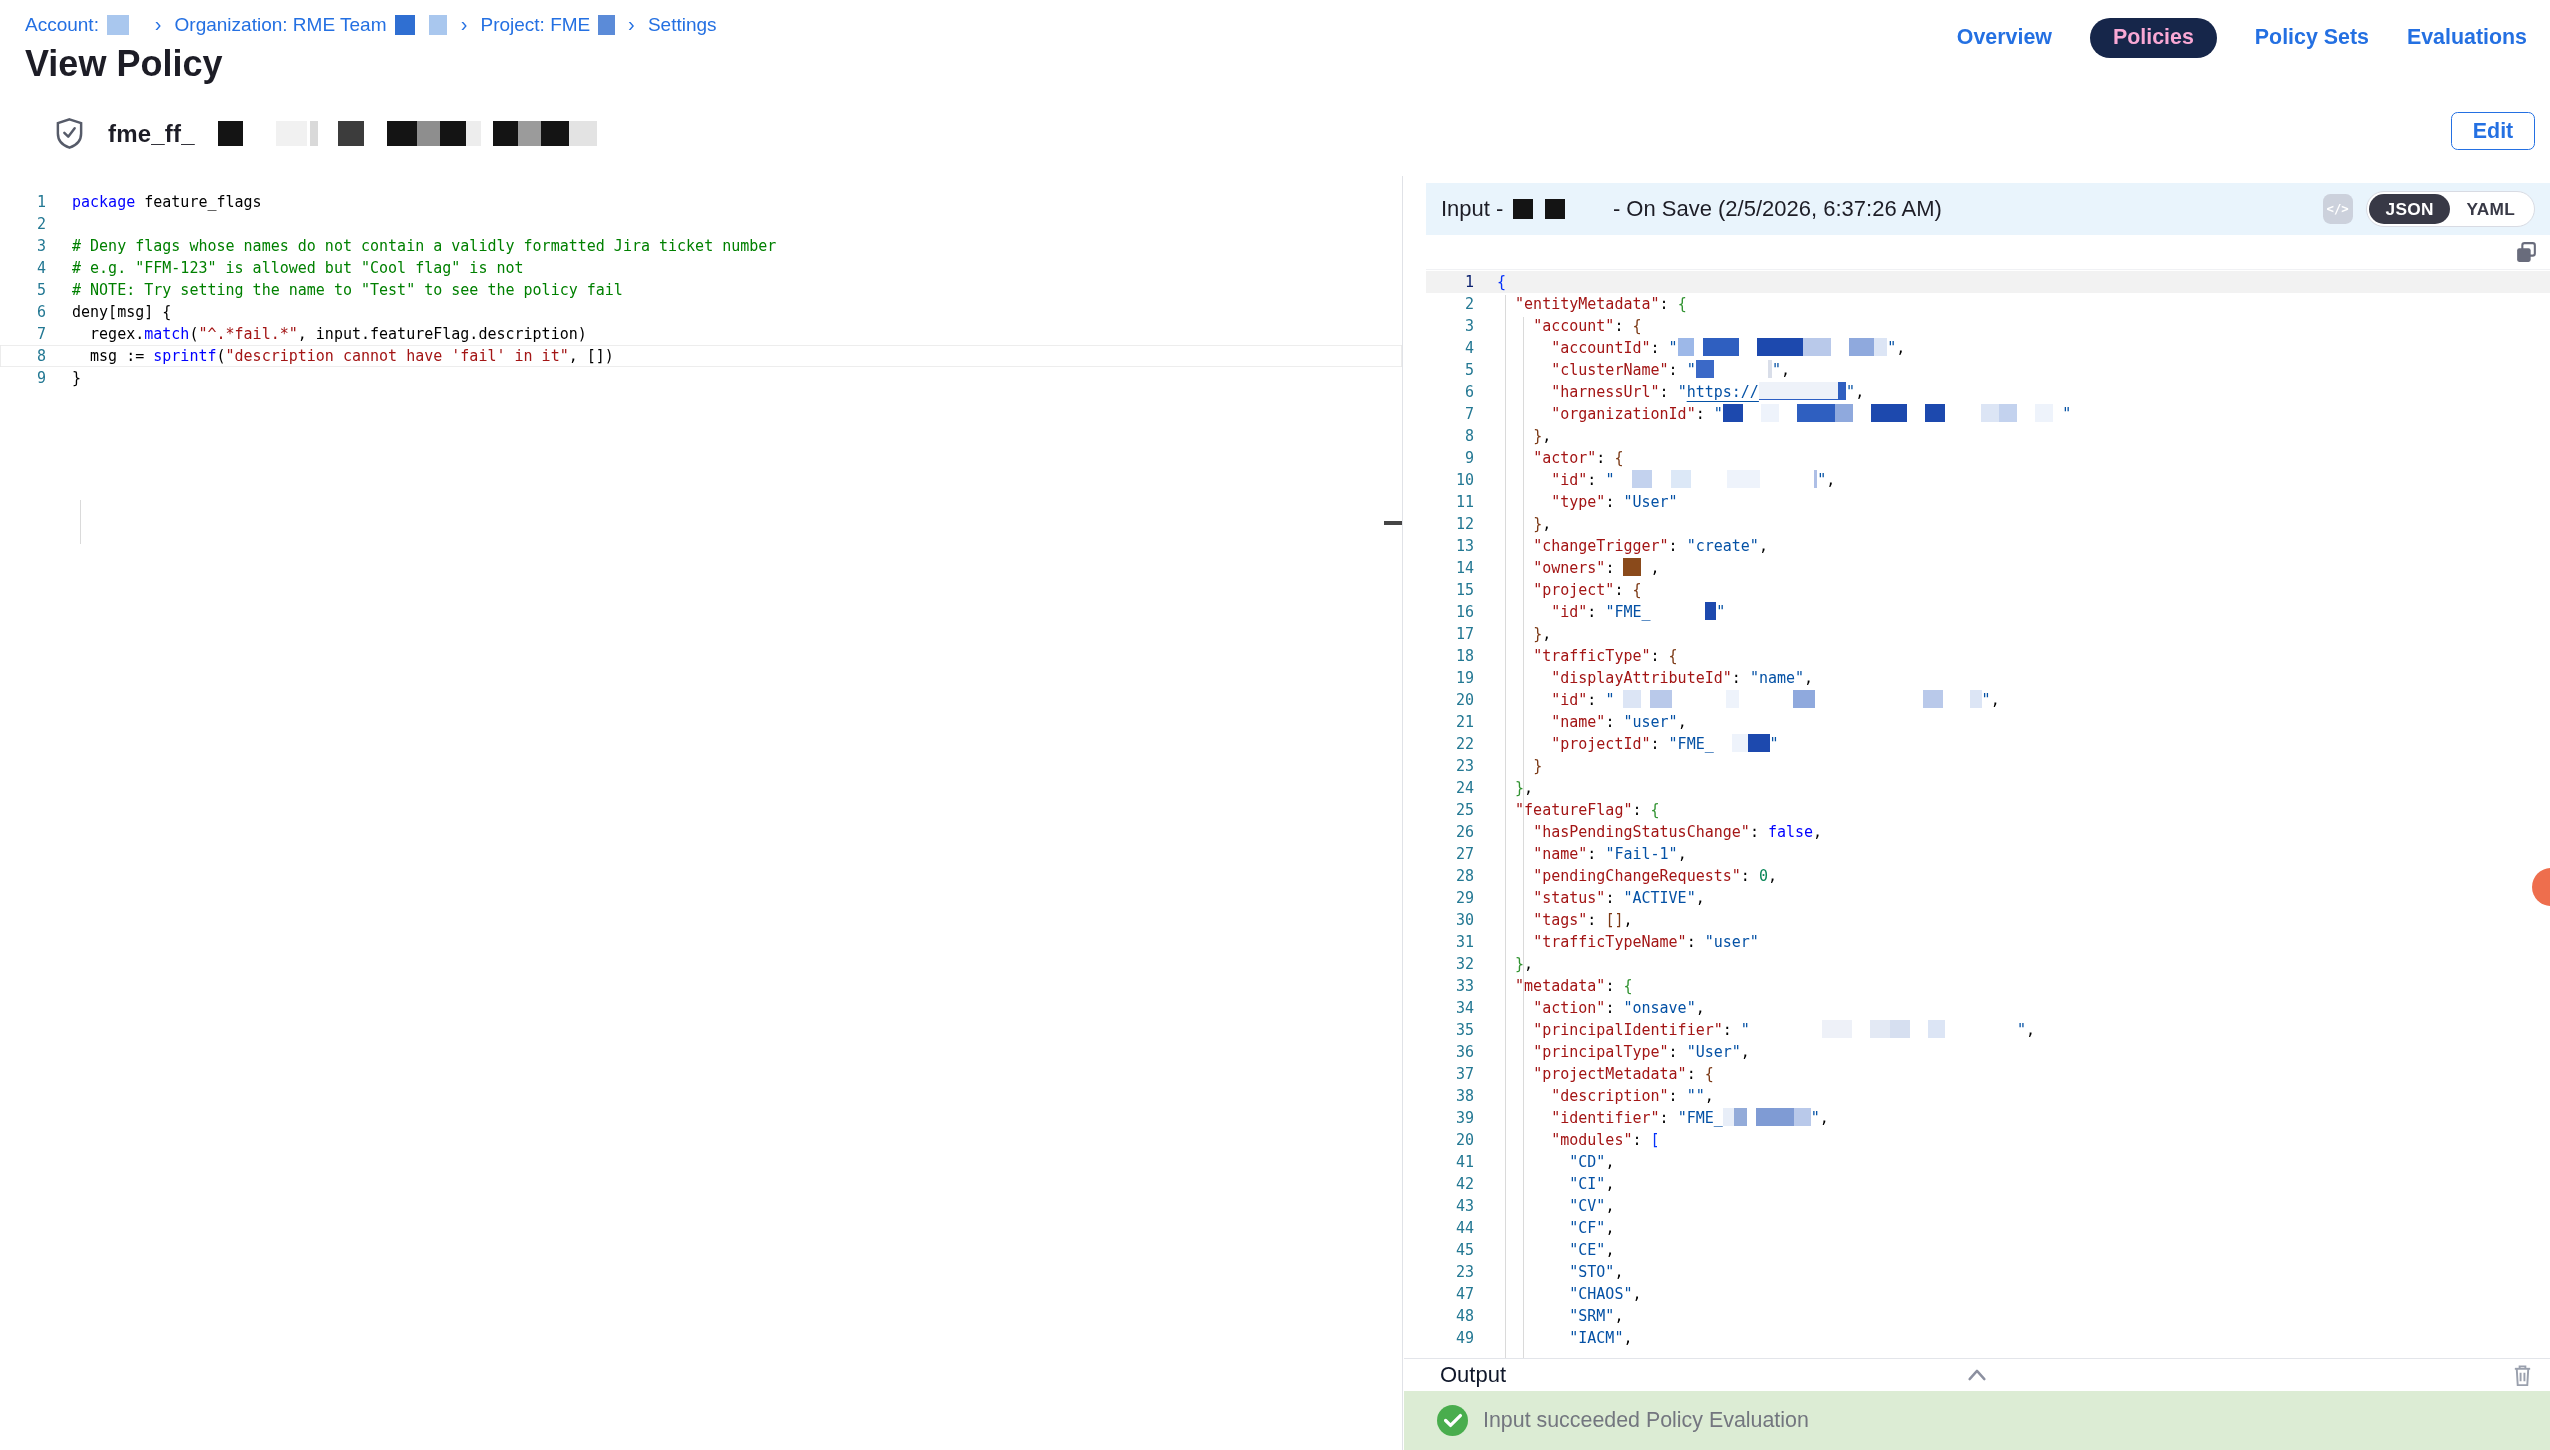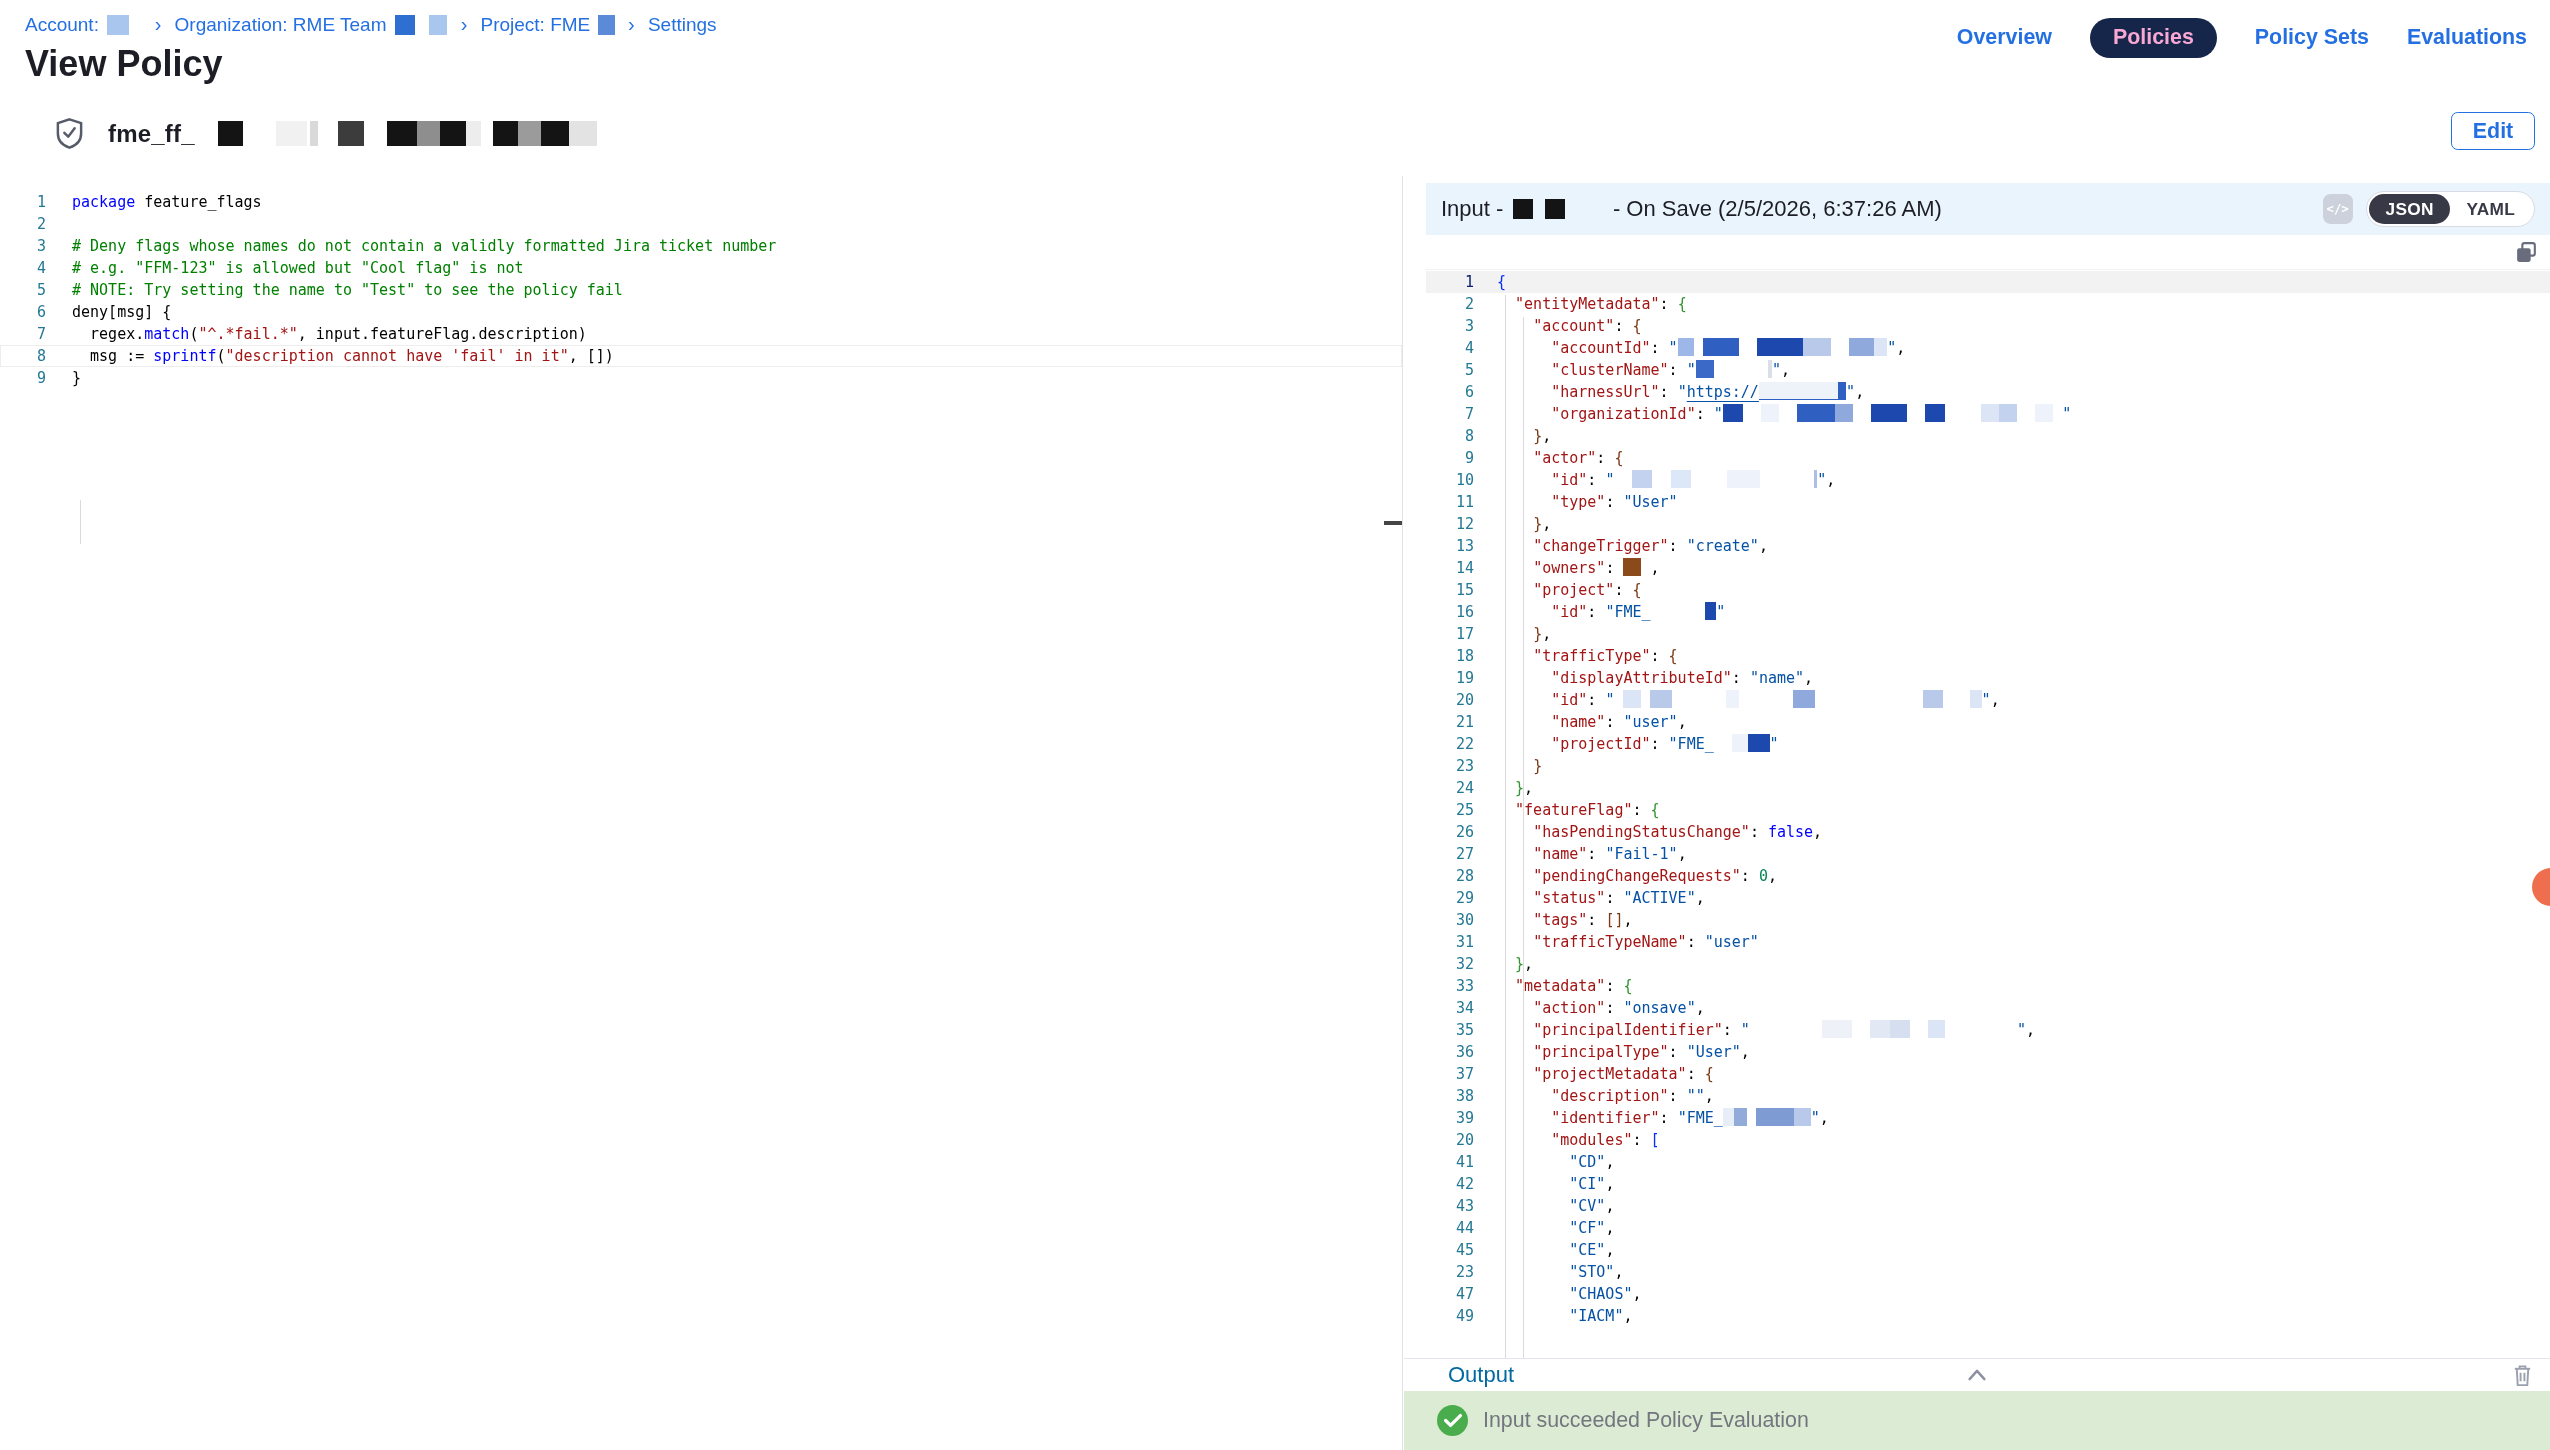--- a/index.html
+++ b/index.html
@@ -51,21 +51,21 @@
   .toggle .opt { font-size:17.3px; font-weight:700; letter-spacing:0.3px; padding:0 16.4px; height:30px; display:flex; align-items:center; border-radius:821px; color:#383946; cursor:pointer; }
   .toggle .opt.on { background:#383946; color:#fff; }
   .rp-toolbar { position:absolute; left:22px; right:0; top:59px; height:35px; background:#fff; display:flex; align-items:center; justify-content:flex-end; padding-right:11.5px; border-bottom:0.8px solid #f0f1f4; }
   .json-area { position:absolute; left:22px; right:0; top:95px; bottom:92px; overflow:hidden; }
   .json-area .cl .g { width:48px; }
   .json-area .cl .t { padding-left:23px; }
   .json-area .cl.active { background:#f2f2f2; }
   .json-area .cl.active .g { color:#0b216f; }
 
   .output-bar { position:absolute; left:0; right:0; bottom:59px; height:33px; background:#fff; border-top:0.8px solid #e3e5ea; display:flex; align-items:center; padding:0 16.4px 0 36px; }
-  .output-label { font-size:22px; color:#0369a1;margin-left:8px; }
+  .output-label { font-size:22px; color:#0f172a; }
   .output-chevron { position:absolute; left:50%; transform:translateX(-50%); cursor:pointer; }
   .output-trash { margin-left:auto; cursor:pointer; }
   .result-strip { position:absolute; left:0; right:0; bottom:0; height:59px; background:#dcecd4; display:flex; align-items:center; padding-left:33px; }
   .result-check { width:31px; height:31px; border-radius:50%; background:#49ad4d; color:#fff; display:flex; align-items:center; justify-content:center; flex:none; }
   .result-text { margin-left:15px; font-size:21.4px; color:#73767f; }
 
   .orange-dot { position:absolute; right:-20px; top:868px; width:38px; height:38px; border-radius:50%; background:#ee6e4d; }
 
   svg { display:block; }
 </style>
@@ -212,20 +212,21 @@
           <div class="cl"><span class="g">38</span><span class="t"><span class="tk-p">      </span><span class="tk-k">"description"</span><span class="tk-p">: </span><span class="tk-sb">""</span><span class="tk-p">,</span></span></div>
           <div class="cl"><span class="g">39</span><span class="t"><span class="tk-p">      </span><span class="tk-k">"identifier"</span><span class="tk-p">: </span><span class="tk-sb">"FME_</span><span class="rb" style="background: rgb(232, 238, 248); width: 11.5px;"></span><span class="rb" style="background: rgb(147, 171, 217); width: 13px;"></span><span class="tk-p"> </span><span class="rb" style="background: rgb(127, 155, 212); width: 38px;"></span><span class="rb" style="background: rgb(185, 201, 234); width: 16.4px;"></span><span class="tk-sb">"</span><span class="tk-p">,</span></span></div>
           <div class="cl"><span class="g">20</span><span class="t"><span class="tk-p">      </span><span class="tk-k">"modules"</span><span class="tk-p">: </span><span class="tk-b0">[</span></span></div>
           <div class="cl"><span class="g">41</span><span class="t"><span class="tk-p">        </span><span class="tk-sb">"CD"</span><span class="tk-p">,</span></span></div>
           <div class="cl"><span class="g">42</span><span class="t"><span class="tk-p">        </span><span class="tk-sb">"CI"</span><span class="tk-p">,</span></span></div>
           <div class="cl"><span class="g">43</span><span class="t"><span class="tk-p">        </span><span class="tk-sb">"CV"</span><span class="tk-p">,</span></span></div>
           <div class="cl"><span class="g">44</span><span class="t"><span class="tk-p">        </span><span class="tk-sb">"CF"</span><span class="tk-p">,</span></span></div>
           <div class="cl"><span class="g">45</span><span class="t"><span class="tk-p">        </span><span class="tk-sb">"CE"</span><span class="tk-p">,</span></span></div>
           <div class="cl"><span class="g">23</span><span class="t"><span class="tk-p">        </span><span class="tk-sb">"STO"</span><span class="tk-p">,</span></span></div>
           <div class="cl"><span class="g">47</span><span class="t"><span class="tk-p">        </span><span class="tk-sb">"CHAOS"</span><span class="tk-p">,</span></span></div>
+          <div class="cl"><span class="g">48</span><span class="t"><span class="tk-p">        </span><span class="tk-sb">"SRM"</span><span class="tk-p">,</span></span></div>
           <div class="cl"><span class="g">49</span><span class="t"><span class="tk-p">        </span><span class="tk-sb">"IACM"</span><span class="tk-p">,</span></span></div>
         </div>
       <div class="indent-guide" style="left:79px; top:24px; height:1155px;"></div>
       <div class="indent-guide" style="left:97px; top:46px; height:1133px;"></div>
     </div>
 
     <div class="output-bar">
       <span class="output-label">Output</span>
       <span class="output-chevron">
         <svg width="25" height="18" viewBox="0 0 30 22">

